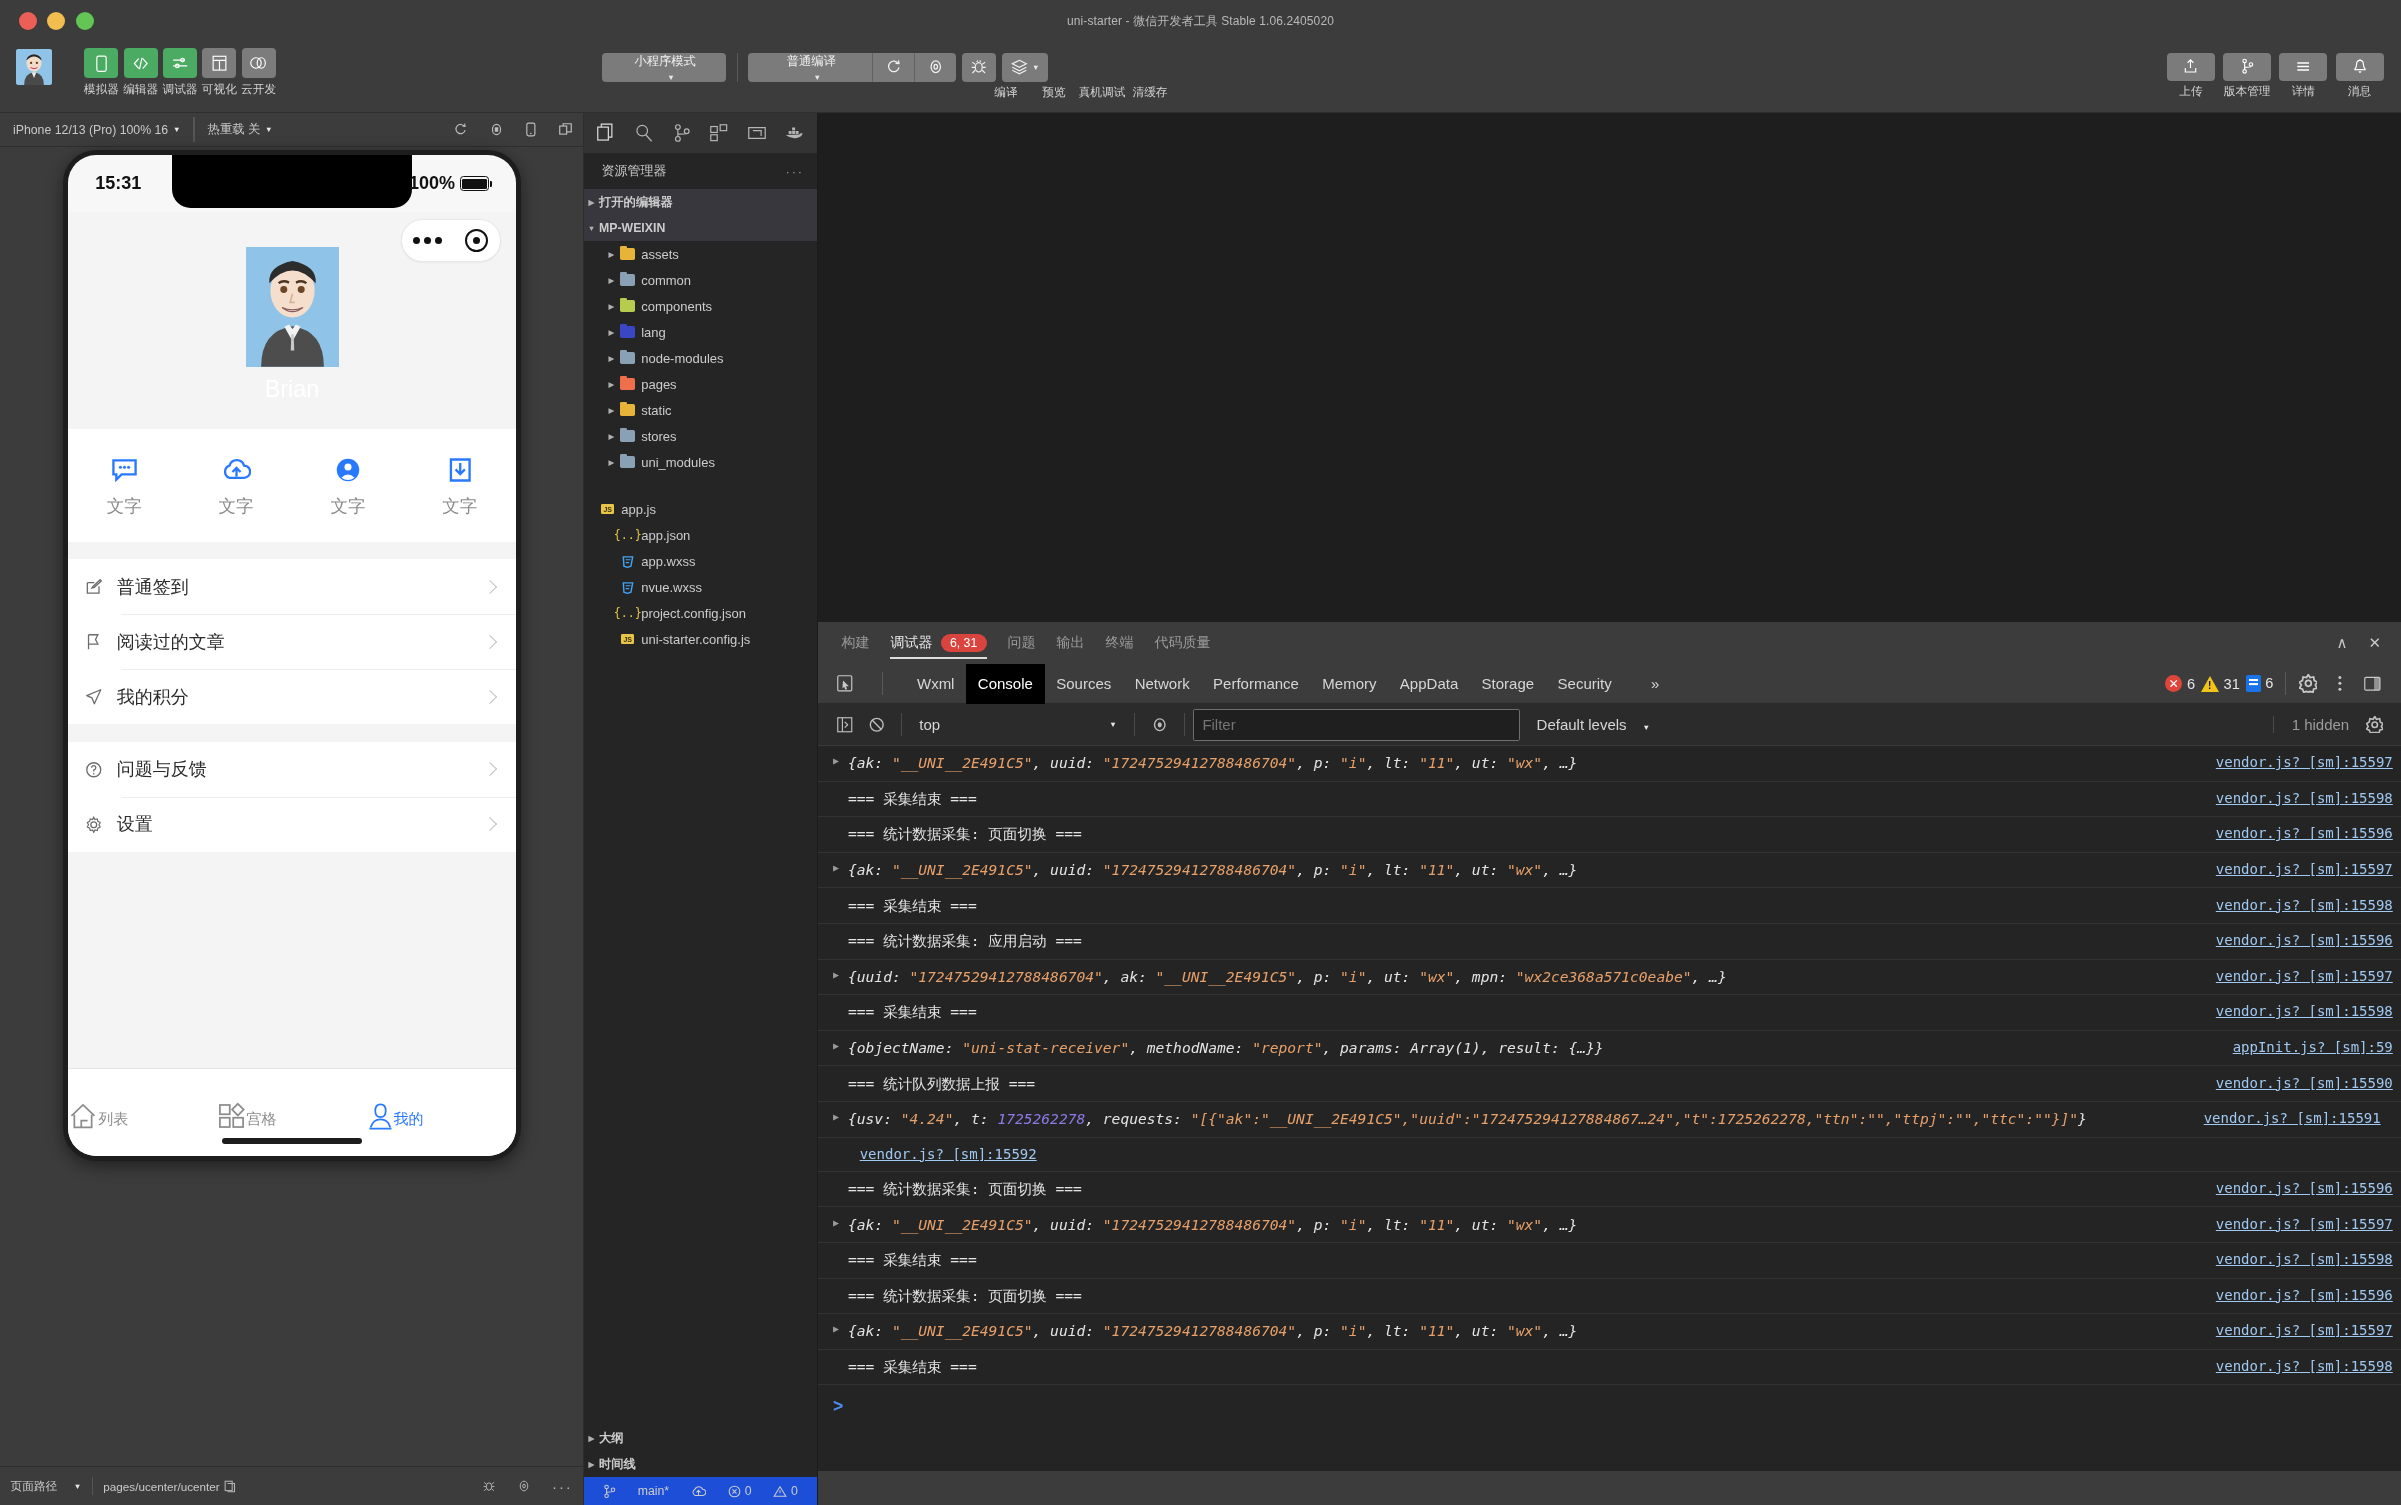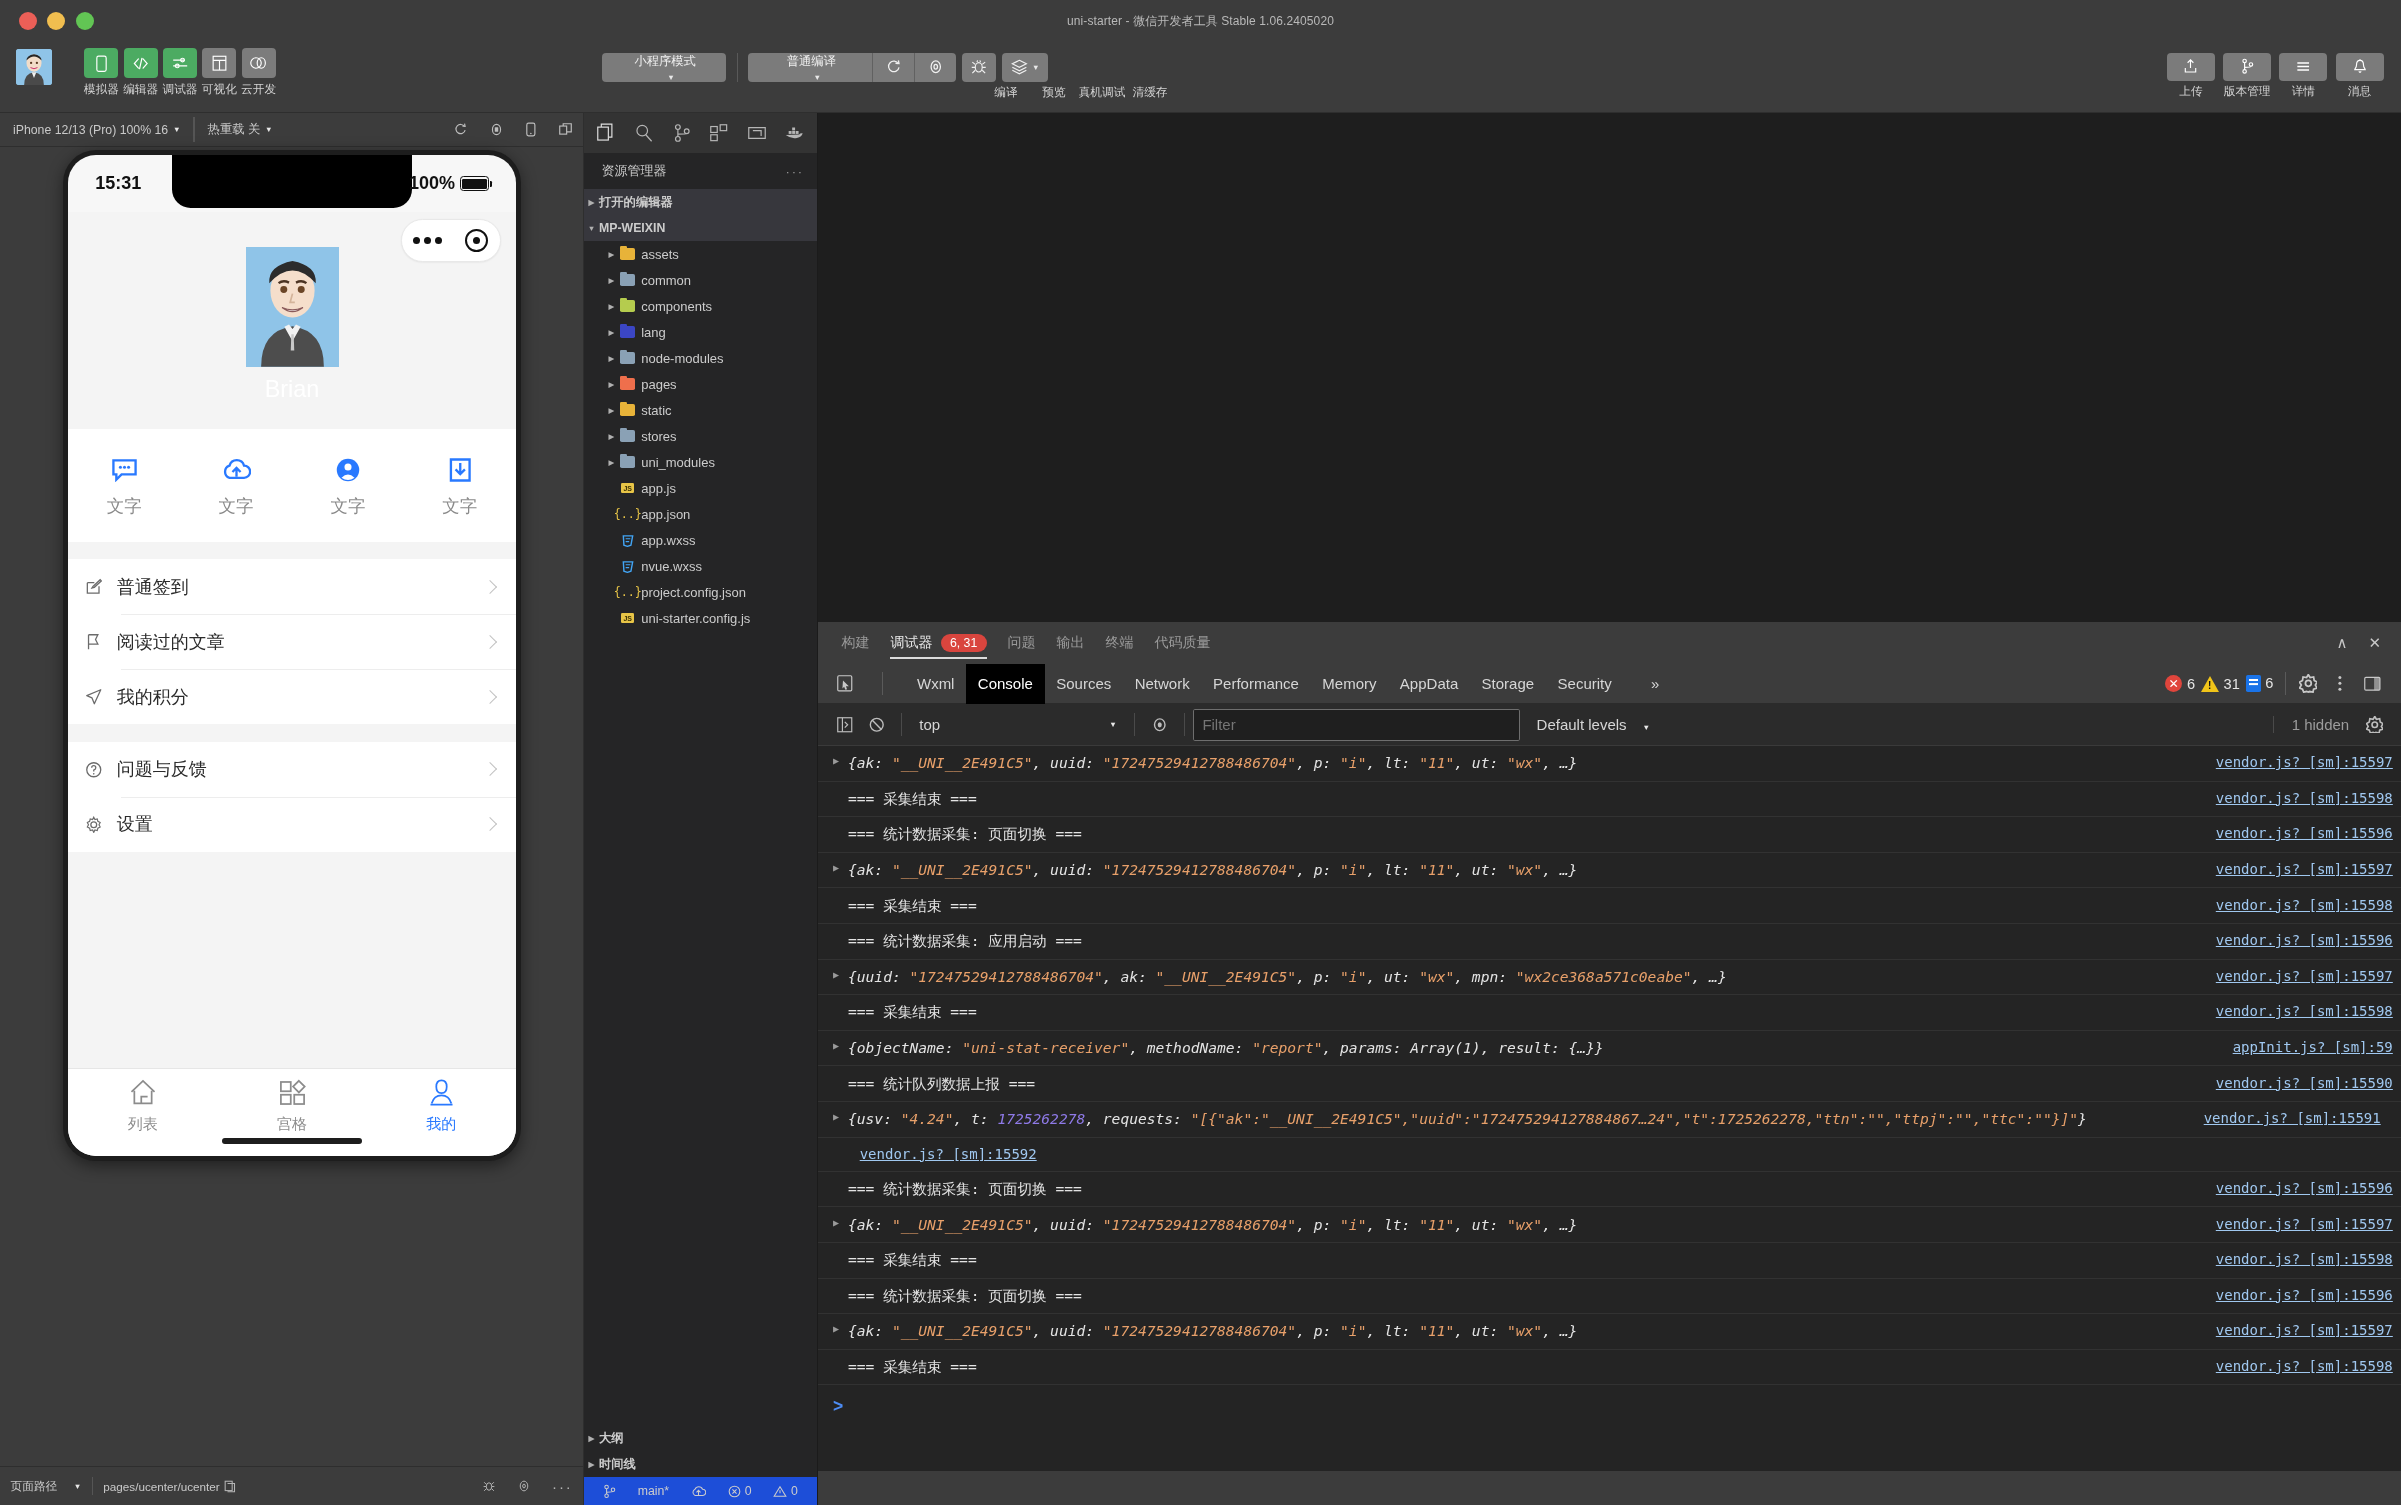--- a/index.html
+++ b/index.html
@@ -195,21 +195,21 @@
   .mrow .mi { width: 32px; display: flex; align-items: center; }
   .mrow .mt { flex: 1 1 auto; font-size: 18px; color: #2b2b2b; }
   .chev { width: 10px; height: 10px; border-right: 1.8px solid #c2c2c2; border-top: 1.8px solid #c2c2c2;
           transform: rotate(45deg); }
 
   .fill { flex: 1 1 auto; background: #f4f4f4; }
   .tabbar {
     flex: 0 0 88px; background: #fff; border-top: 0.6px solid #e6e6e6;
     display: flex; padding-top: 8.2px;
   }
-  .tab { flex: 1 1 0; display: flex; flex-direction: column; align-items: center; cursor: pointer; }
+  .tab { flex: 1 1 0; display: flex; flex-direction: row; align-items: center; cursor: pointer; }
   .tab .ti { height: 32px; display: flex; align-items: center; }
   .tab .tl2 { margin-top: 5.8px; font-size: 15px; color: #8c8c8c; }
   .tab.active .tl2 { color: #2979ff; }
   .homebar {
     position: absolute; bottom: 11.7px; left: 50%; transform: translateX(-50%);
     width: 140px; height: 5.8px; background: #1d1d1d; border-radius: 2.9px;
   }
 
   .bottombar {
     height: 39px; flex: 0 0 39px; background: #3c3c3c;
@@ -878,21 +878,21 @@
               </span>
               <span class="fname">stores</span>
             </div>
             <div class="trow" style="padding-left: 20px;">
               <span class="arr">▶</span>
               <span class="ficon">
                 <span class="folder" style="background:#8aa1b5"></span>
               </span>
               <span class="fname">uni_modules</span>
             </div>
-            <div class="trow" style="padding-left: 20px;">
+            <div class="trow" style=" margin-top: 21px;">
               <span class="arr"></span>
               <span class="ficon">
                 <span style="background:#e8c547;color:#3b3000;font-size:7px;font-weight:bold;padding:1.2px 2.3px;border-radius:1.2px;font-family:'Liberation Sans',sans-serif">JS</span>
               </span>
               <span class="fname">app.js</span>
             </div>
             <div class="trow" style="padding-left: 20px;">
               <span class="arr"></span>
               <span class="ficon">
                 <span style="color:#e8c547;font-size:11.7px;font-family:'DejaVu Sans Mono',monospace">{..}</span>

